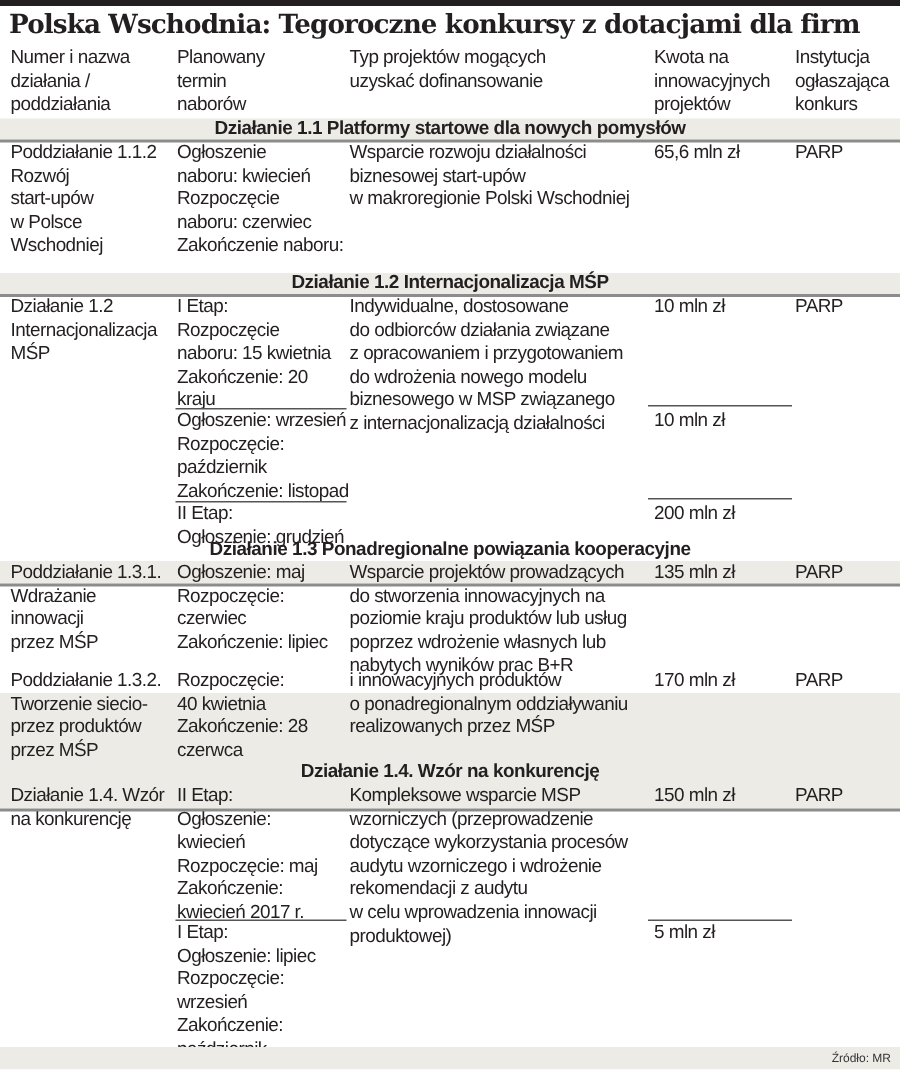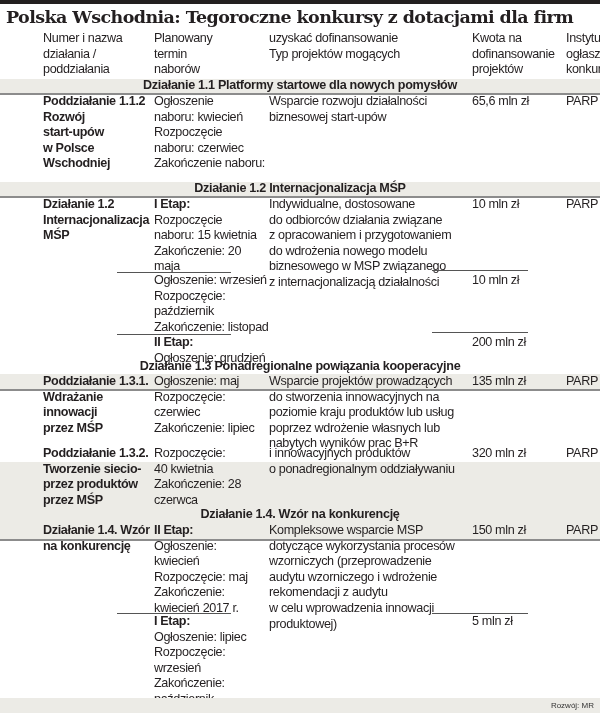--- a/index.html
+++ b/index.html
@@ -1,22 +1,22 @@
 <!DOCTYPE html>
 <html><head>
 <meta charset="utf-8">
 <style>
   html, body { margin: 0; padding: 0; background: #ffffff; }
   body { width: 600px; height: 713px; overflow: hidden; position: relative;
          font-family: "Liberation Sans Narrow", "Liberation Sans", sans-serif; color: #231f20; }
   .topbar { position: absolute; left: 0; top: 0; width: 600px; height: 4px; background: #231f20; }
   .title { position: absolute; left: 6px; top: 7px; font-family: "DejaVu Serif", serif;
            font-size: 17.5px; font-weight: bold; letter-spacing: -0.6px; color: #231f20; white-space: nowrap; }
-  .txt { position: absolute; font-size: 12.6px; line-height: 15.6px; letter-spacing: -0.35px; white-space: nowrap; margin-left: 36px; }
-  .b { font-weight: bold; }
+  .txt { position: absolute; font-size: 12.6px; line-height: 15.6px; letter-spacing: -0.35px; white-space: nowrap; }
+  .b { font-weight: normal; }
   .band { position: absolute; left: 0; width: 600px; background: #ecebe6; }
   .hline { position: absolute; height: 0; border-top: 2px solid #8c8c8c; }
   .thin { position: absolute; height: 0; border-top: 1px solid #555; }
   .sec { position: absolute; left: 0; width: 600px; text-align: center; font-size: 12.6px;
          line-height: 15px; font-weight: bold; letter-spacing: -0.3px; }
   .src { position: absolute; right: 6px; top: 701px; font-size: 8px; color: #333; }
   .c1 { left: 7px; } .c2 { left: 118px; } .c3 { left: 233px; } .c4 { left: 436px; } .c5 { left: 530px; }
 </style>
 </head>
 <body>
@@ -29,26 +29,26 @@
     <div>Numer i nazwa</div>
     <div>działania /</div>
     <div>poddziałania</div>
   </div>
   <div class="txt c2" style="top:31px">
     <div>Planowany</div>
     <div>termin</div>
     <div>naborów</div>
   </div>
   <div class="txt c3" style="top:31px">
+    <div>Typ projektów mogących</div>
     <div>uzyskać dofinansowanie</div>
-    <div>Typ projektów mogących</div>
   </div>
   <div class="txt c4" style="top:31px">
     <div>Kwota na</div>
-    <div>dofinansowanie</div>
+    <div>innowacyjnych</div>
     <div>projektów</div>
   </div>
   <div class="txt c5" style="top:31px">
     <div>Instytucja</div>
     <div>ogłaszająca</div>
     <div>konkurs</div>
   </div>
 </div>
 
 <div class="band" style="top:79px;height:14px"></div>
@@ -65,40 +65,41 @@
   <div class="txt c2" style="top:94px">
     <div>Ogłoszenie</div>
     <div>naboru: kwiecień</div>
     <div>Rozpoczęcie</div>
     <div>naboru: czerwiec</div>
     <div>Zakończenie naboru:</div>
   </div>
   <div class="txt c3" style="top:94px">
     <div>Wsparcie rozwoju działalności</div>
     <div>biznesowej start-upów</div>
+    <div>w makroregionie Polski Wschodniej</div>
   </div>
   <div class="txt c4" style="top:94px">65,6 mln zł</div>
   <div class="txt c5" style="top:94px">PARP</div>
 </div>
 
 <div class="band" style="top:182px;height:14px"></div>
 <div class="sec" style="top:181px">Działanie 1.2 Internacjonalizacja MŚP</div>
 <div class="hline" style="left:0;width:600px;top:196px"></div>
 <div>
   <div class="txt c1 b" style="top:197px">
     <div>Działanie 1.2</div>
     <div>Internacjonalizacja</div>
     <div>MŚP</div>
   </div>
   <div class="txt c2" style="top:197px">
     <div class="b">I Etap:</div>
     <div>Rozpoczęcie</div>
     <div>naboru: 15 kwietnia</div>
     <div>Zakończenie: 20</div>
-    <div>maja</div>
+    <div>kraju</div>
   </div>
   <div class="thin" style="left:117px;width:114px;top:272px"></div>
   <div class="txt c2" style="top:273px">
     <div>Ogłoszenie: wrzesień</div>
     <div>Rozpoczęcie:</div>
     <div>październik</div>
     <div>Zakończenie: listopad</div>
   </div>
   <div class="thin" style="left:117px;width:114px;top:334px"></div>
   <div class="txt c2" style="top:335px">
@@ -158,22 +159,23 @@
   </div>
   <div class="txt c2" style="top:446px">
     <div>Rozpoczęcie:</div>
     <div>40 kwietnia</div>
     <div>Zakończenie: 28</div>
     <div>czerwca</div>
   </div>
   <div class="txt c3" style="top:446px">
     <div>i innowacyjnych produktów</div>
     <div>o ponadregionalnym oddziaływaniu</div>
-  </div>
-  <div class="txt c4" style="top:446px">320 mln zł</div>
+    <div>realizowanych przez MŚP</div>
+  </div>
+  <div class="txt c4" style="top:446px">170 mln zł</div>
   <div class="txt c5" style="top:446px">PARP</div>
 </div>
 
 <div class="sec" style="top:507px">Działanie 1.4. Wzór na konkurencję</div>
 <div class="hline" style="left:0;width:600px;top:539px"></div>
 <div>
   <div class="txt c1 b" style="top:523px">
     <div>Działanie 1.4. Wzór</div>
     <div>na konkurencję</div>
   </div>
@@ -189,27 +191,27 @@
   <div class="txt c2" style="top:614px">
     <div class="b">I Etap:</div>
     <div>Ogłoszenie: lipiec</div>
     <div>Rozpoczęcie:</div>
     <div>wrzesień</div>
     <div>Zakończenie:</div>
     <div>październik</div>
   </div>
   <div class="txt c3" style="top:523px">
     <div>Kompleksowe wsparcie MSP</div>
+    <div>wzorniczych (przeprowadzenie</div>
     <div>dotyczące wykorzystania procesów</div>
-    <div>wzorniczych (przeprowadzenie</div>
     <div>audytu wzorniczego i wdrożenie</div>
     <div>rekomendacji z audytu</div>
     <div>w celu wprowadzenia innowacji</div>
     <div>produktowej)</div>
   </div>
   <div class="txt c4" style="top:523px">150 mln zł</div>
   <div class="thin" style="left:432px;width:96px;top:613px"></div>
   <div class="txt c4" style="top:614px">5 mln zł</div>
   <div class="txt c5" style="top:523px">PARP</div>
 </div>
 
 <div class="band" style="top:698px;height:15px"></div>
-<div class="src">Rozwój: MR</div>
+<div class="src">Źródło: MR</div>
 
 </body></html>

